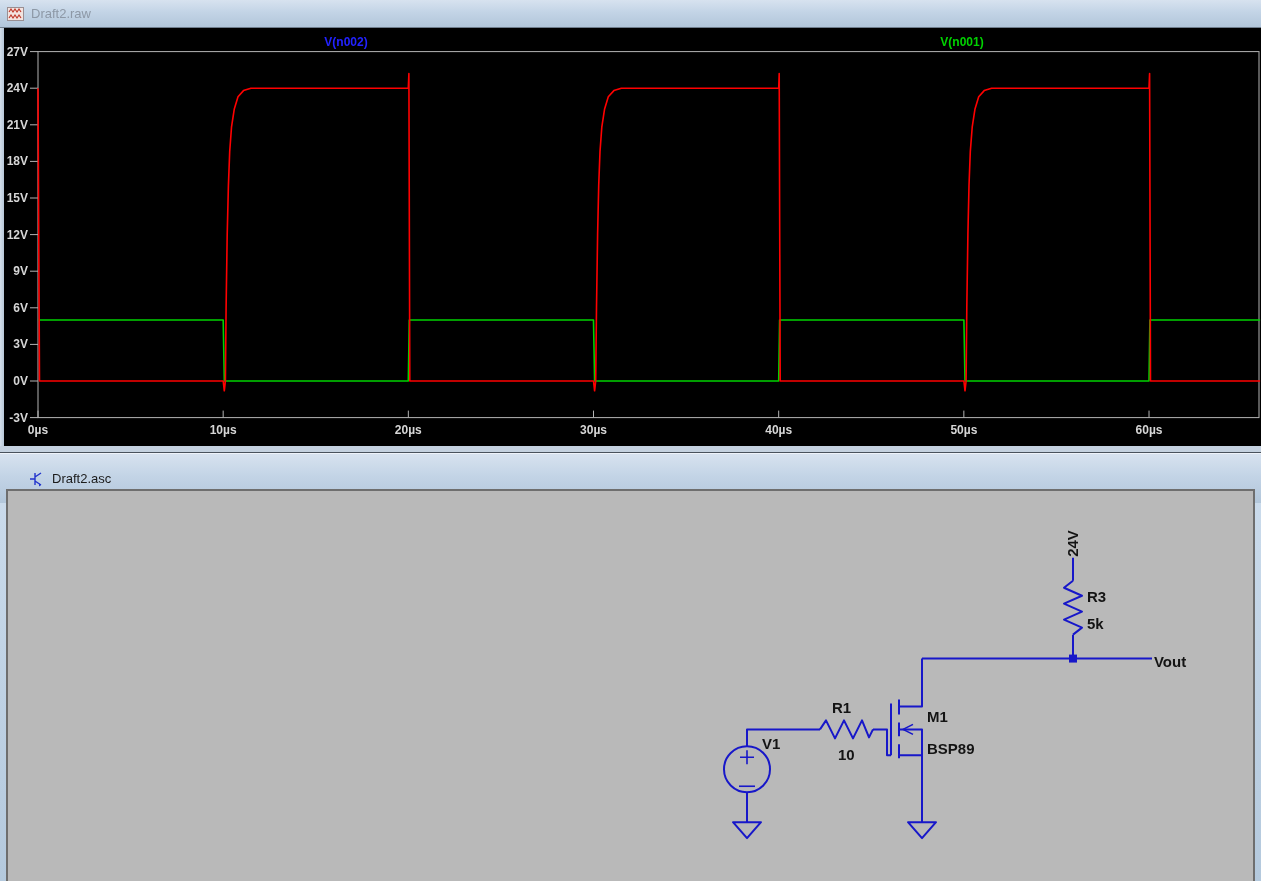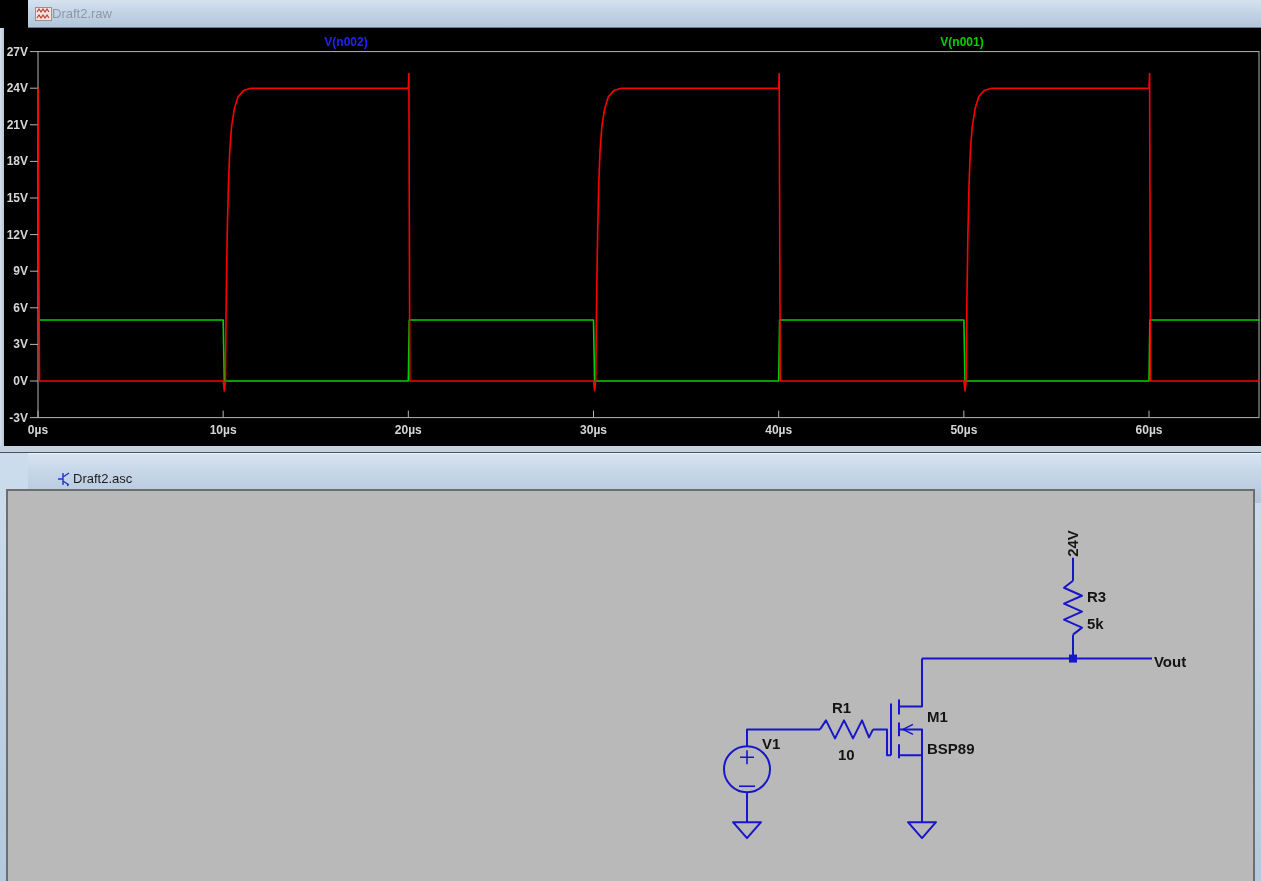--- a/index.html
+++ b/index.html
@@ -1,23 +1,23 @@
 <!DOCTYPE html>
 <html style="--wire: #1717c9; --label: #141414; --canvas-bg: #b9b9b9; --tick-text: #d6d6d6;"><head>
 <meta charset="utf-8">
 <style>
   html,body{margin:0;padding:0;background:#222;}
   .screen{position:relative;width:1261px;height:881px;overflow:hidden;
           font-family:"Liberation Sans",sans-serif;background:#000;}
 
   
   .win-top{position:absolute;left:0;top:0;width:1261px;height:452px;background:#000;}
-  .titlebar{display:flex;align-items:center;padding-left:7px;
+  .titlebar{display:flex;align-items:center;gap:7px;padding-left:7px;
             background:linear-gradient(180deg,#d7e2ef 0%,#c3d4e6 45%,#b2c6da 100%);
-            box-sizing:border-box;margin-left:28px;}
+            box-sizing:border-box;}
   .titlebar.top{height:28px;border-bottom:1px solid #6f7d8c;}
   .titlebar .ttext{font-size:13px;}
   .ttext.inactive{color:#8d98a6;}
   .ttext.active{color:#1b1b1b;}
   .frame-left{position:absolute;left:0;top:28px;width:4px;bottom:6px;
               background:linear-gradient(90deg,#d4dfeb,#b7c7d8);}
   .frame-bottom{position:absolute;left:0;right:0;bottom:0;height:6px;background:#c4d1df;}
   #plot{position:absolute;left:4px;top:28px;width:1257px;height:418px;display:block;}
   .axis-text{font-family:"Liberation Sans",sans-serif;font-size:12px;font-weight:bold;
              fill:var(--tick-text);}

